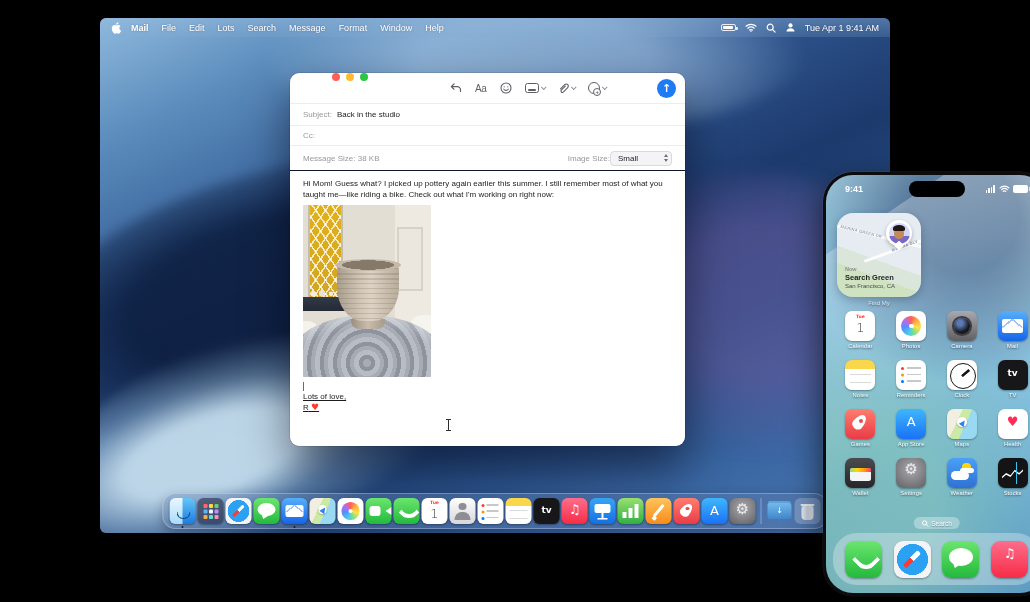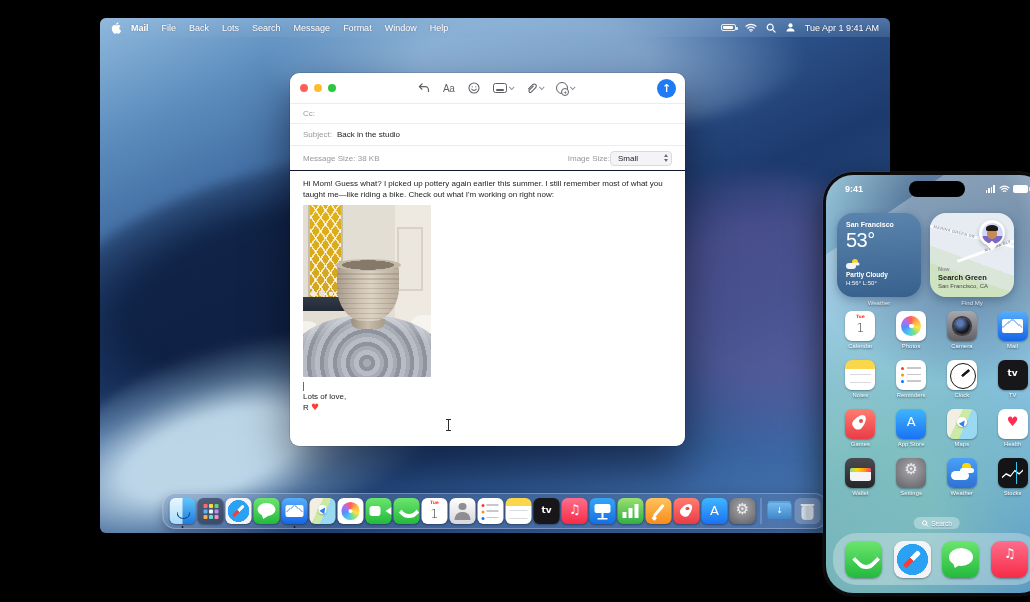--- a/index.html
+++ b/index.html
@@ -23,21 +23,21 @@
   .menu-item{cursor:default;font-weight:400;}
   .menu-item.active{font-weight:700;}
   #menu-right{margin-left:auto;display:flex;align-items:center;gap:9px;}
   .mb-batt{width:15px;height:7px;border:1px solid rgba(255,255,255,.85);border-radius:2px;position:relative;}
   .mb-batt::before{content:"";position:absolute;left:1px;top:1px;bottom:1px;width:10px;background:#fff;border-radius:1px;}
   .mb-batt::after{content:"";position:absolute;right:-3px;top:1.5px;width:1.5px;height:3px;background:rgba(255,255,255,.85);border-radius:0 1px 1px 0;}
 
   
   #mailwin{left:190px;top:55px;width:395px;height:373px;background:#fff;border-radius:9px;
     box-shadow:0 22px 45px rgba(0,0,15,.5),0 0 0 .5px rgba(0,0,0,.2);font-size:8px;color:#1c1c1e;}
-  #mw-toolbar{height:30px;display:flex;align-items:center;padding:0 10px;position:relative;}
+  #mw-toolbar{height:30px;display:flex;padding:0 10px;position:relative;margin-left:32px;}
   .tlights{display:flex;gap:6px;}
   .tl{width:8px;height:8px;border-radius:50%;}
   .tl.r{background:#ff5f57;}.tl.y{background:#febc2e;}.tl.g{background:#28c840;}
   .tb-icons{display:flex;align-items:center;gap:13px;margin-left:82px;color:#5f5f66;}
   .tb-btn{display:flex;align-items:center;gap:2px;color:#5f5f66;}
   .tb-aa{font-size:10px;font-weight:500;letter-spacing:-.3px;}
   .chev{width:4px;height:4px;border-right:1.2px solid #8e8e93;border-bottom:1.2px solid #8e8e93;transform:rotate(45deg) translateY(-1px);}
   .imgbtn{width:14px;height:10px;border:1.1px solid #5f5f66;border-radius:2.5px;position:relative;}
   .imgbtn::after{content:"";position:absolute;left:2px;right:2px;bottom:1.5px;height:1.2px;background:#5f5f66;border-radius:1px;}
   .circbtn{width:12px;height:12px;border:1.1px solid #5f5f66;border-radius:50%;position:relative;}
@@ -54,21 +54,21 @@
   #row-size{height:25px;justify-content:space-between;color:#98989d;}
   .sizesel{display:flex;align-items:center;}
   .select{background:#f4f4f6;border:1px solid #d9d9de;border-radius:4px;height:15px;width:62px;display:flex;align-items:center;
     padding:0 3px 0 7px;color:#1c1c1e;justify-content:space-between;}
   .stepper{display:flex;flex-direction:column;gap:1.5px;align-items:center;}
   .stepper i{width:0;height:0;border-left:2.5px solid transparent;border-right:2.5px solid transparent;display:block;}
   .stepper .up{border-bottom:3px solid #6e6e73;}
   .stepper .dn{border-top:3px solid #6e6e73;}
   #mw-body{padding:7px 13px 0;line-height:11px;border-top:1px solid #0f172a;position:relative;height:312px;}
   .caret{display:block;width:1.2px;height:9px;background:#2f6fed;margin:5px 0 1px 0;}
-  .sig{line-height:10px;}
+  .sig{line-height:10px;text-decoration:underline;}
   .heart{color:#ff3b30;font-family:"DejaVu Sans",sans-serif;font-size:9px;}
 
   
   #photo{margin-top:5px;width:128px;height:172px;position:relative;overflow:hidden;border-radius:1px;
     background:linear-gradient(90deg,#e3ded4 0 72%,#efeae1 72% 100%);}
   .ph-glass{position:absolute;left:7px;top:0;width:31px;height:96px;background:
     repeating-linear-gradient(55deg,rgba(255,255,255,.75) 0 1.5px,transparent 1.5px 8px),
     repeating-linear-gradient(-55deg,rgba(255,255,255,.75) 0 1.5px,transparent 1.5px 8px),
     linear-gradient(180deg,#e2b018,#d9a91c 60%,#cfa327);box-shadow:0 0 0 2px #c3bdb0;}
   .ph-mantel{position:absolute;left:0;top:92px;width:48px;height:14px;background:linear-gradient(180deg,#323a47,#232a35);}
@@ -270,21 +270,21 @@
   <div class="abs wp-sw3"></div>
   <div class="abs wp-sw4"></div>
 
   <div id="menubar" class="abs">
     <svg width="10" height="12" viewBox="0 0 14 17" fill="#fff">
       <path d="M11.6 9c0-2 1.6-3 1.7-3.1-.9-1.3-2.3-1.5-2.8-1.5-1.2-.1-2.3.7-2.9.7-.6 0-1.5-.7-2.5-.7C3.8 4.4 2.5 5.2 1.8 6.4.3 8.9 1.4 12.6 2.8 14.6c.7 1 1.5 2.1 2.6 2 1 0 1.4-.7 2.6-.7s1.6.7 2.6.7c1.1 0 1.8-1 2.5-2 .8-1.1 1.1-2.2 1.1-2.3-.1 0-2.2-.8-2.6-3.3zM9.6 2.8c.6-.7 1-1.6.9-2.6-.9 0-1.9.6-2.5 1.3-.5.6-1 1.6-.9 2.5 1 .1 2-.5 2.5-1.2z"></path>
     </svg>
     <div id="menus">
         <span class="menu-item active">Mail</span>
         <span class="menu-item">File</span>
-        <span class="menu-item">Back</span>
+        <span class="menu-item">Edit</span>
         <span class="menu-item">Lots</span>
         <span class="menu-item">Search</span>
         <span class="menu-item">Message</span>
         <span class="menu-item">Format</span>
         <span class="menu-item">Window</span>
         <span class="menu-item">Help</span>
       </div>
     <div id="menu-right">
       <span class="mb-batt"></span>
       <svg width="12" height="9" viewBox="0 0 12 9" fill="none" stroke="#fff" stroke-width="1.2" stroke-linecap="round">
@@ -335,26 +335,26 @@
         <span class="tb-btn">
             <span class="circbtn"></span>
             <span class="chev"></span>
           </span>
       </div>
       <div id="send-btn">
           <span>↑</span>
         </div>
     </div>
 
-    <div class="mrow" id="row-cc">
-      <span class="lbl">Cc:</span>
-    </div>
     <div class="mrow" id="row-subj">
       <span class="lbl">Subject:</span>
       <span>Back in the studio</span>
+    </div>
+    <div class="mrow" id="row-cc">
+      <span class="lbl">Cc:</span>
     </div>
     <div class="mrow" id="row-size">
       <span>Message Size: 38 KB</span>
       <span class="sizesel">
         <span>Image Size:</span>
         <span class="select">
           <span>Small</span>
           <span class="stepper">
               <i class="up"></i>
               <i class="dn"></i>
@@ -494,30 +494,20 @@
           </span>
         <svg width="11" height="8" viewBox="0 0 12 9" fill="none" stroke="#fff" stroke-width="1.3" stroke-linecap="round">
           <path d="M1 3.2a7.5 7.5 0 0110 0M2.8 5.2a5 5 0 016.4 0M4.6 7.1a2.4 2.4 0 012.8 0"></path>
         </svg>
         <span class="ph-batt"></span>
       </span>
     </div>
 
     <div id="widgets">
       <div class="wcol">
-        <div class="widget" id="w-weather">
-          <div id="w-city">San Francisco</div>
-          <div id="w-temp">53°</div>
-          <div class="w-suncloud"></div>
-          <div id="w-cond">Partly Cloudy</div>
-          <div id="w-hilo">H:56° L:50°</div>
-        </div>
-        <span class="wlabel">Weather</span>
-      </div>
-      <div class="wcol">
         <div class="widget" id="w-findmy">
           <div class="street s1"></div>
           <div class="street s2"></div>
           <span class="stlabel l1">MARINA GREEN DR</span>
           <span class="stlabel l2">MARINA BLV</span>
           <div id="fm-avatar">
               <div id="fm-face"></div>
             </div>
           <div id="fm-info">
             <div id="fm-now">Now</div>

